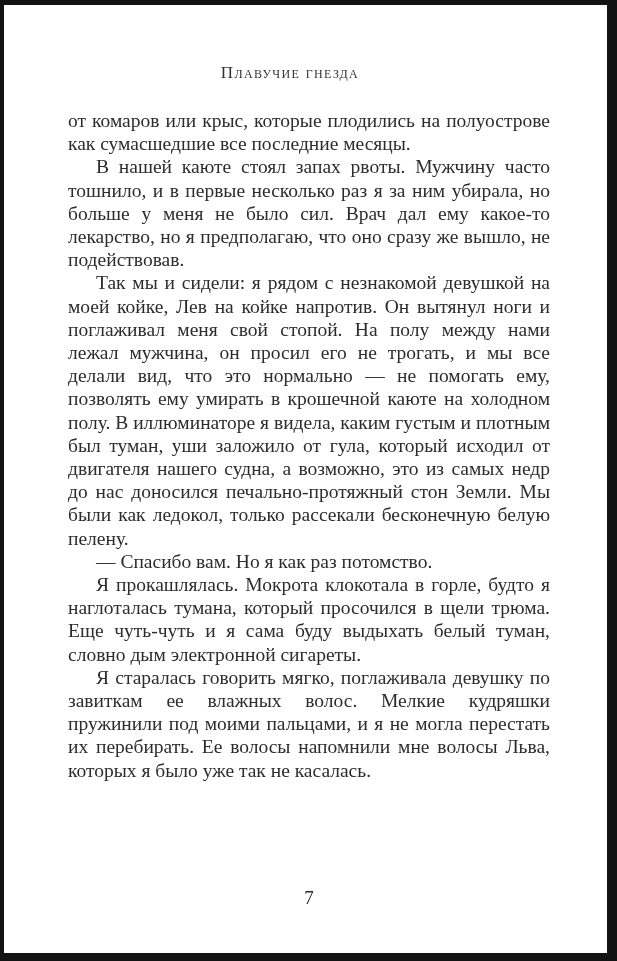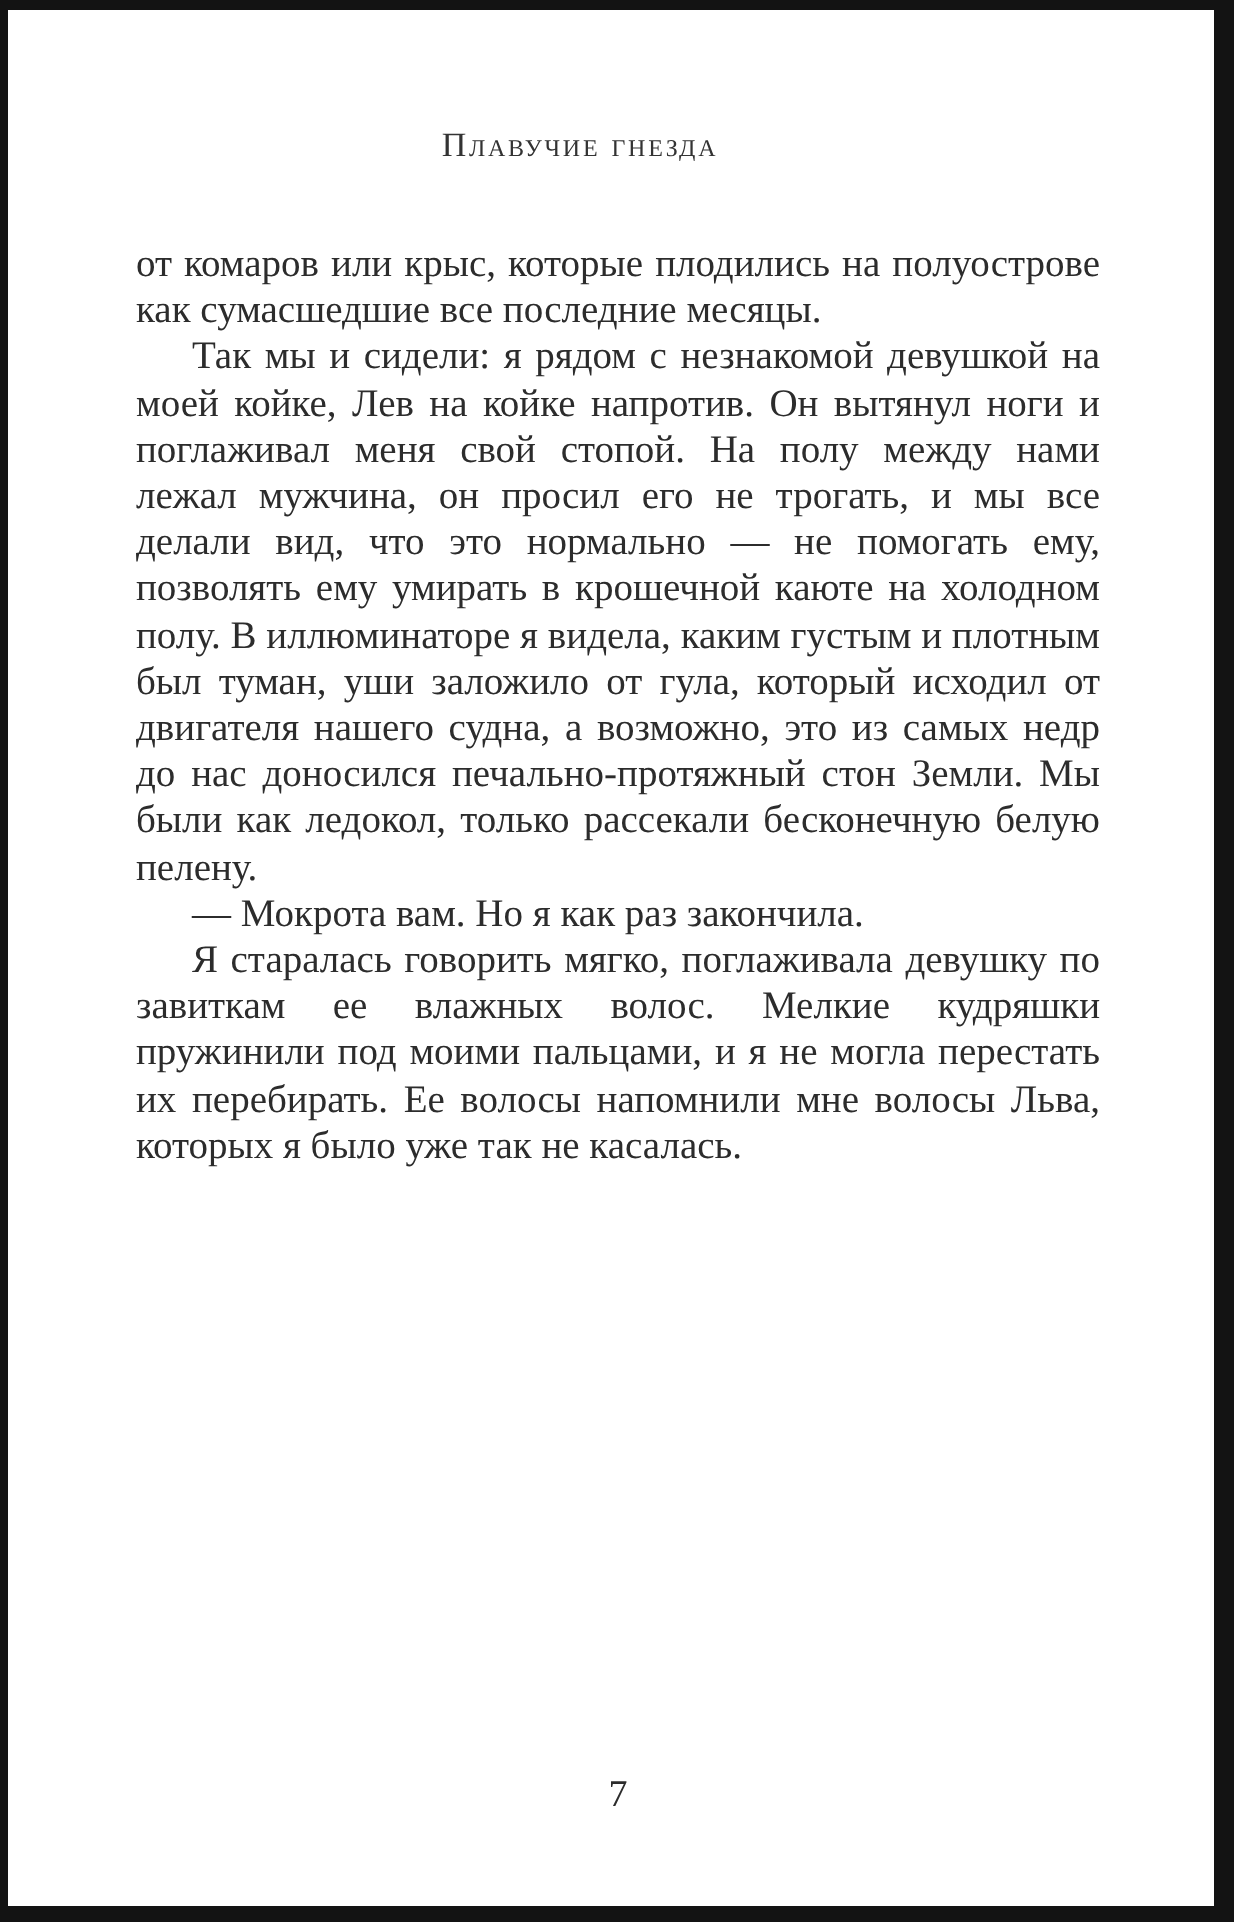--- a/index.html
+++ b/index.html
@@ -28,21 +28,21 @@
   }
   .running-header {
     position: relative;
     left: -19px;
     text-align: center;
     font-size: 17px;
     line-height: 20px;
     font-variant: small-caps;
     letter-spacing: 0.08em;
     color: #333333;
-    margin: 0 0 38px 0;
+    margin: 0 0 26px 0;
     font-weight: normal;
   }
   .body-text {
     font-size: 19.5px;
     line-height: 23.2px;
     text-align: justify;
     hyphens: auto;
     -webkit-hyphens: auto;
   }
   .body-text p {
@@ -64,21 +64,23 @@
 </head>
 <body>
 
 <div class="book-frame">
   <div class="page">
 
     <div class="running-header">Плавучие гнезда</div>
 
     <div class="body-text">
       <p>от комаров или крыс, которые плодились на полуострове как сумасшедшие все последние месяцы.</p>
+      <p class="indent">В нашей каюте стоял запах рвоты. Мужчину часто тошнило, и в первые несколько раз я за ним убирала, но больше у меня не было сил. Врач дал ему какое-то лекарство, но я предполагаю, что оно сразу же вышло, не подействовав.</p>
       <p class="indent">Так мы и сидели: я рядом с незнакомой девушкой на моей койке, Лев на койке напротив. Он вытянул ноги и поглаживал меня свой стопой. На полу между нами лежал мужчина, он просил его не трогать, и мы все делали вид, что это нормально — не помогать ему, позволять ему умирать в крошечной каюте на холодном полу. В иллюминаторе я видела, каким густым и плотным был туман, уши заложило от гула, который исходил от двигателя нашего судна, а возможно, это из самых недр до нас доносился печально-протяжный стон Земли. Мы были как ледокол, только рассекали бесконечную белую пелену.</p>
-      <p class="indent">— Мокрота вам. Но я как раз закончила.</p>
+      <p class="indent">— Спасибо вам. Но я как раз потомство.</p>
+      <p class="indent">Я прокашлялась. Мокрота клокотала в горле, будто я наглоталась тумана, который просочился в щели трюма. Еще чуть-чуть и я сама буду выдыхать белый туман, словно дым электронной сигареты.</p>
       <p class="indent">Я старалась говорить мягко, поглаживала девушку по завиткам ее влажных волос. Мелкие кудряшки пружинили под моими пальцами, и я не могла перестать их перебирать. Ее волосы напомнили мне волосы Льва, которых я было уже так не касалась.</p>
     </div>
 
     <div class="page-footer">7</div>
 
   </div>
 </div>
 
 </body></html>

